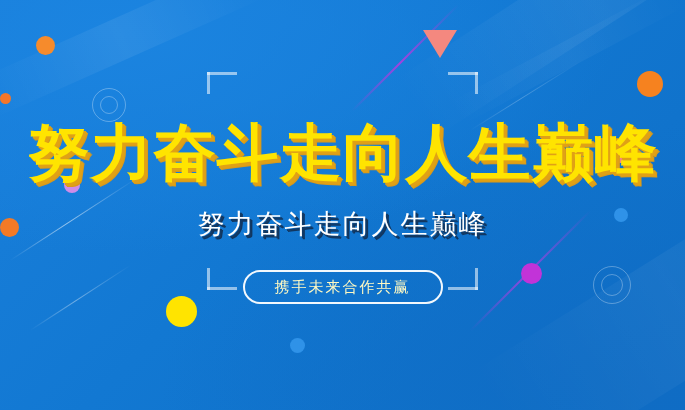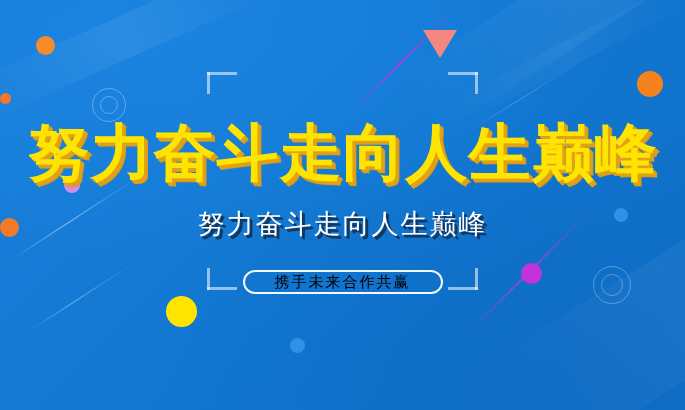--- a/index.html
+++ b/index.html
@@ -154,27 +154,27 @@
   .cta-wrap {
     position: absolute;
     left: 0; right: 0;
     top: 270px;
     display: flex;
     justify-content: center;
   }
   .cta {
     border: 2px solid rgba(255,255,255,0.95);
     border-radius: 17px;
-    height: 24px;
+    height: 34px;
     min-width: 200px;
     padding: 0 26px;
     display: flex;
     align-items: center;
     justify-content: center;
-    color: #000000;
+    color: #fef9c3;
     font-size: 15px;
     letter-spacing: 2px;
     font-weight: 400;
     white-space: nowrap;
     background: transparent;
     box-sizing: border-box;
   }
 </style>
 </head>
 <body>

